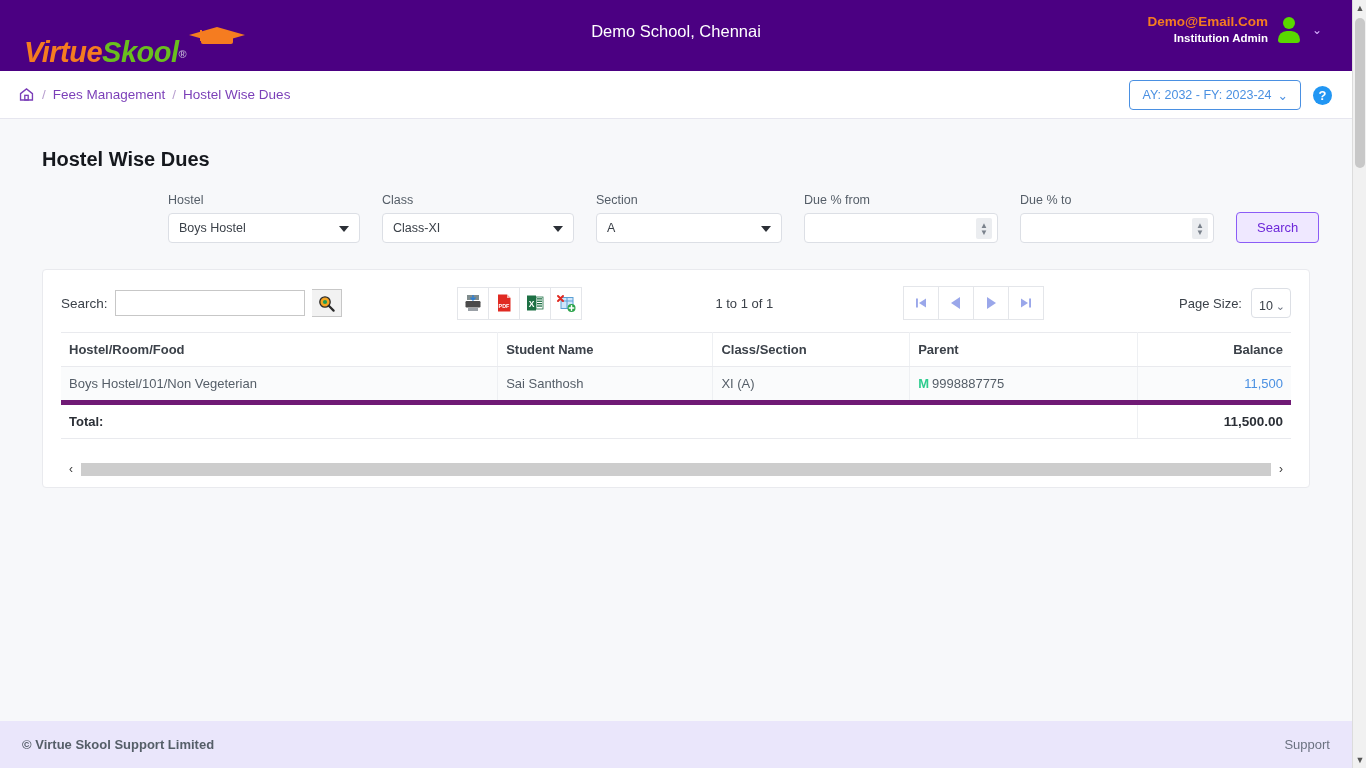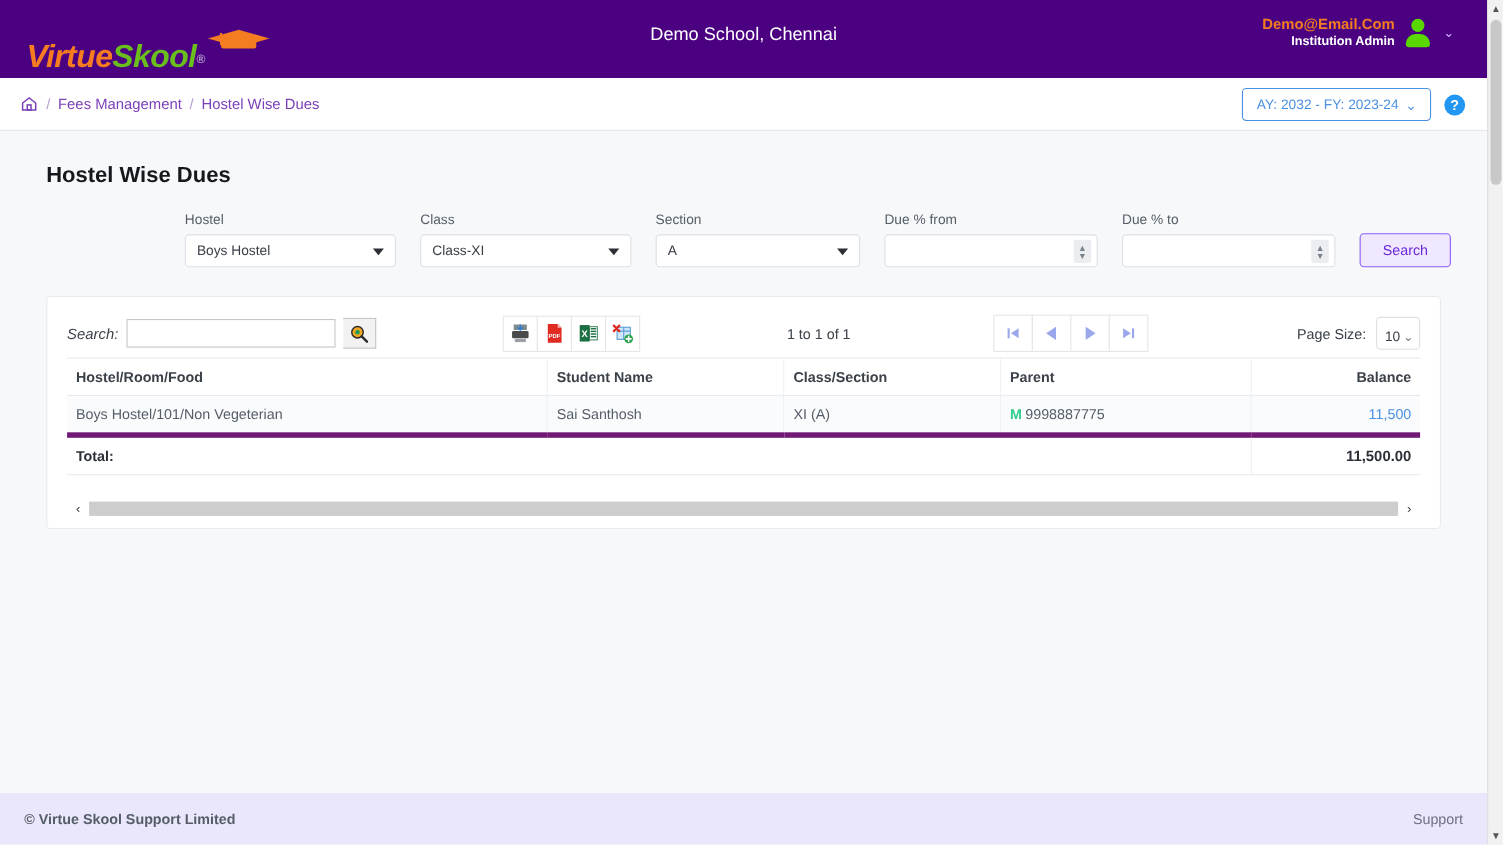--- a/index.html
+++ b/index.html
@@ -99,21 +99,21 @@
     font-family:"Liberation Sans", sans-serif;
   }
 
   
   .card {
     margin-top:26px; background:#fff; border:1px solid #e9eaee; border-radius:4px;
     padding:16px 18px 10px 18px;
   }
   .card-top { display:flex; align-items:center; justify-content:space-between; }
   .search-group { display:flex; align-items:center; gap:7px; }
-  .search-group .lbl { font-size:13.5px; color:#3b4149;font-style:italic; }
+  .search-group .lbl { font-size:13.5px; color:#3b4149; }
   .search-input {
     width:190px; height:26px; border:1px solid #c7c7c7; background:#fff; outline:none;
     font-size:12.5px; padding:0 6px; font-family:"Liberation Sans", sans-serif;
   }
   .search-icon-btn {
     width:30px; height:28px; border:1px solid #c7c7c7; border-left:0; background:#f2f2f2;
     display:flex; align-items:center; justify-content:center; cursor:pointer;
   }
   .tools { display:flex; align-items:center; gap:0px; }
   .tool-btn {
@@ -128,21 +128,21 @@
   }
   .pagesize-wrap { display:flex; align-items:center; gap:9px; margin-left:18px; }
   .pagesize-lbl { font-size:13px; color:#3b4149; }
   .pagesize-sel {
     width:40px; height:30px; border:1px solid #dcdfe5; border-radius:4px; background:#fff;
     font-size:12.5px; color:#3b4149; display:flex; align-items:center; justify-content:space-between;
     padding:6px 5px 0 7px; cursor:pointer;
   }
   .chev { color:#6b7280; font-size:11px; }
 
-  table.grid { width:100%; border-collapse:collapse; margin-top:5px; table-layout:fixed; }
+  table.grid { width:100%; border-collapse:collapse; margin-top:12px; table-layout:fixed; }
   table.grid th {
     font-size:13px; font-weight:bold; color:#3b4149; text-align:left;
     padding:9px 8px; border-top:1px solid #e9eaee; border-bottom:1px solid #e9eaee;
     border-right:1px solid #eef0f3; background:#fff;
   }
   table.grid th:last-child { border-right:0; text-align:right; }
   table.grid td {
     font-size:13px; color:#555e68; padding:9px 8px;
     border-bottom:5px solid #701a75; border-right:1px solid #eef0f3; background:#fafbfc;
   }

